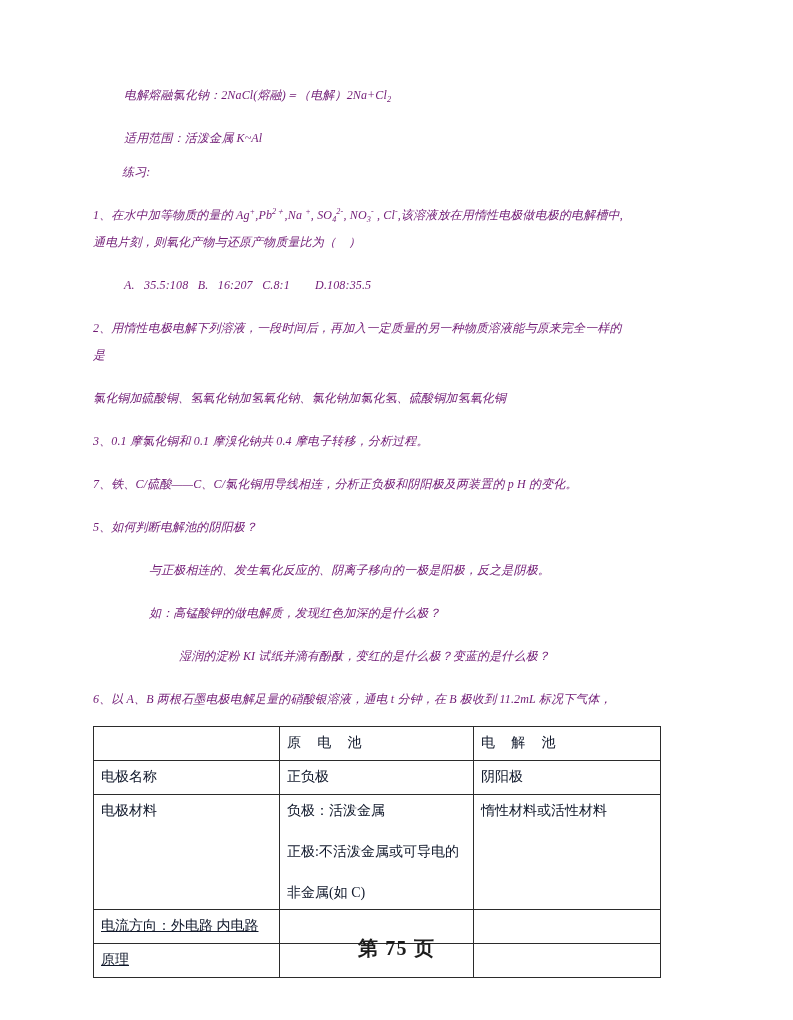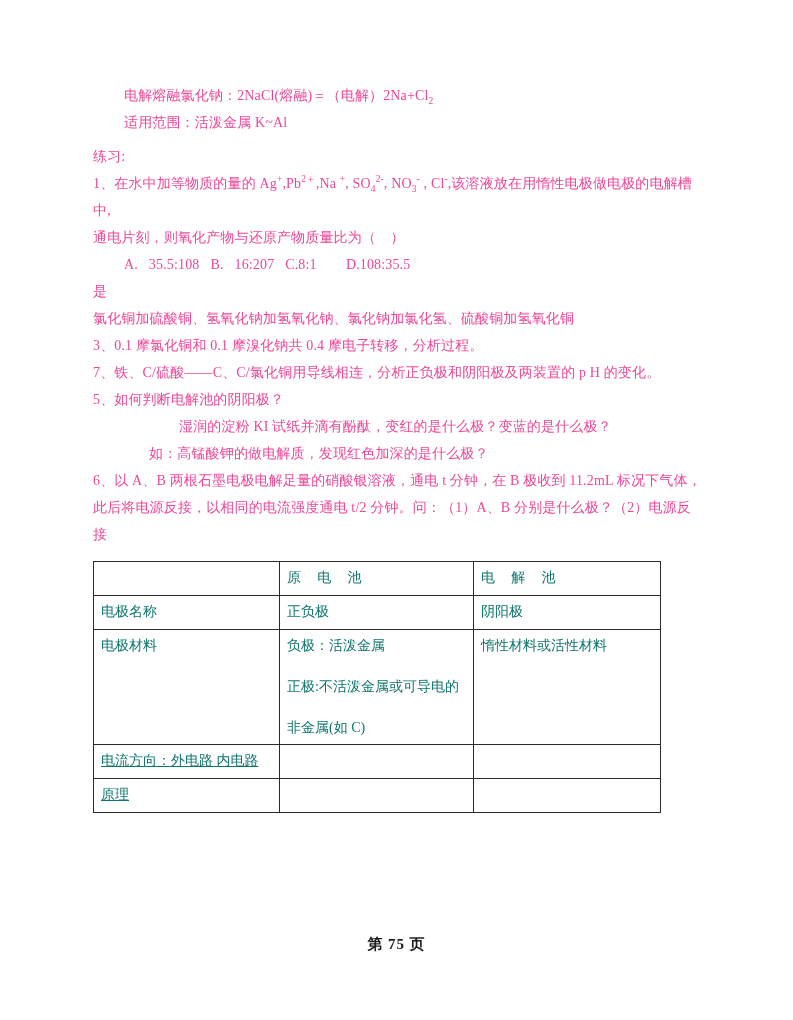--- a/index.html
+++ b/index.html
@@ -21,31 +21,32 @@
     overflow: hidden;
     box-sizing: border-box;
   }
   .content {
     position: absolute;
     left: 93px;
     top: 82px;
     width: 612px;
   }
   .line {
-    font-size: 14px;
+    font-size: 12px;
     line-height: 27px;
-    color: #ec4899;
+    color: #701a75;
     white-space: pre-wrap;
     letter-spacing: 0.15px;
+    font-style: italic;
   }
   .indent-1 { padding-left: 31px; }
   .indent-2 { padding-left: 56px; }
   .indent-3 { padding-left: 86px; }
-  .gap-sm { margin-top: 0; }
-  .gap-md { margin-top: 7px; }
+  .gap-sm { margin-top: 16px; }
+  .gap-md { margin-top: 7px; margin-left: 29px; }
 
   sup, sub {
     font-size: 0.68em;
     line-height: 0;
   }
   sup { vertical-align: super; }
   sub { vertical-align: sub; }
 
   
   table.compare {
@@ -54,41 +55,41 @@
     margin-top: 13px;
     margin-left: 0px;
     table-layout: fixed;
   }
   table.compare td {
     border: 1px solid #2b2b2b;
     font-size: 14px;
     line-height: 26px;
     padding: 3px 6px 3px 7px;
     vertical-align: top;
-    color: #0f766e;
+    color: #0f172a;
   }
   table.compare col.c1 { width: 186px; }
   table.compare col.c2 { width: 194px; }
   table.compare col.c3 { width: 187px; }
   td.hcell { letter-spacing: 0.08em; }
   .cell-sub { padding-left: 10px; }
   .cell-line { display: block; }
   .cell-line + .cell-line { margin-top: 15px; }
   .rowh-1 td { height: 27px; }
   .rowh-2 td { height: 27px; }
   .rowh-mat td { height: 100px; }
   .rowh-s td { height: 27px; text-decoration: underline; }
 
   .page-number {
     position: absolute;
     left: 0;
     right: 0;
     top: 935px;
     text-align: center;
-    font-size: 15px;
+    font-size: 20px;
     font-weight: bold;
     color: #1c1c1c;
     letter-spacing: 0.06em;
   }
 </style>
 </head>
 <body>
 
 <div id="page">
 
@@ -99,33 +100,34 @@
     <div class="line indent-1 gap-sm">适用范围：活泼金属 K~Al</div>
 
     <div class="line gap-md">练习:</div>
 
     <div class="line gap-sm"><span>1、在水中加等物质的量的 Ag</span><sup>+</sup><span>,Pb</span><sup>2＋</sup><span>,Na </span><sup>+</sup><span>, SO</span><sub>4</sub><sup>2-</sup><span>, NO</span><sub>3</sub><sup>-</sup><span> , Cl</span><sup>-</sup><span>,该溶液放在用惰性电极做电极的电解槽中,</span></div>
 
     <div class="line">通电片刻，则氧化产物与还原产物质量比为（    ）</div>
 
     <div class="line indent-1 gap-sm">A.   35.5:108   B.   16:207   C.8:1        D.108:35.5</div>
 
+    <div class="line gap-sm">2、用惰性电极电解下列溶液，一段时间后，再加入一定质量的另一种物质溶液能与原来完全一样的</div>
     <div class="line">是</div>
     <div class="line gap-sm">氯化铜加硫酸铜、氢氧化钠加氢氧化钠、氯化钠加氯化氢、硫酸铜加氢氧化铜</div>
 
     <div class="line gap-sm">3、0.1 摩氯化铜和 0.1 摩溴化钠共 0.4 摩电子转移，分析过程。</div>
 
     <div class="line gap-sm">7、铁、C/硫酸——C、C/氯化铜用导线相连，分析正负极和阴阳极及两装置的 p H 的变化。</div>
 
     <div class="line gap-sm">5、如何判断电解池的阴阳极？</div>
+    <div class="line indent-2 gap-sm">与正极相连的、发生氧化反应的、阴离子移向的一极是阳极，反之是阴极。</div>
+    <div class="line indent-2 gap-sm">如：高锰酸钾的做电解质，发现红色加深的是什么极？</div>
     <div class="line indent-3 gap-sm">湿润的淀粉 KI 试纸并滴有酚酞，变红的是什么极？变蓝的是什么极？</div>
-    <div class="line indent-2 gap-sm">如：高锰酸钾的做电解质，发现红色加深的是什么极？</div>
 
     <div class="line gap-sm">6、以 A、B 两根石墨电极电解足量的硝酸银溶液，通电 t 分钟，在 B 极收到 11.2mL 标况下气体，</div>
-    <div class="line">此后将电源反接，以相同的电流强度通电 t/2 分钟。问：（1）A、B 分别是什么极？（2）电源反接</div>
 
     <table class="compare">
       <colgroup>
         <col class="c1">
           <col class="c2">
           <col class="c3">
       </colgroup>
       <tbody>
         <tr class="rowh-1">
           <td></td>

